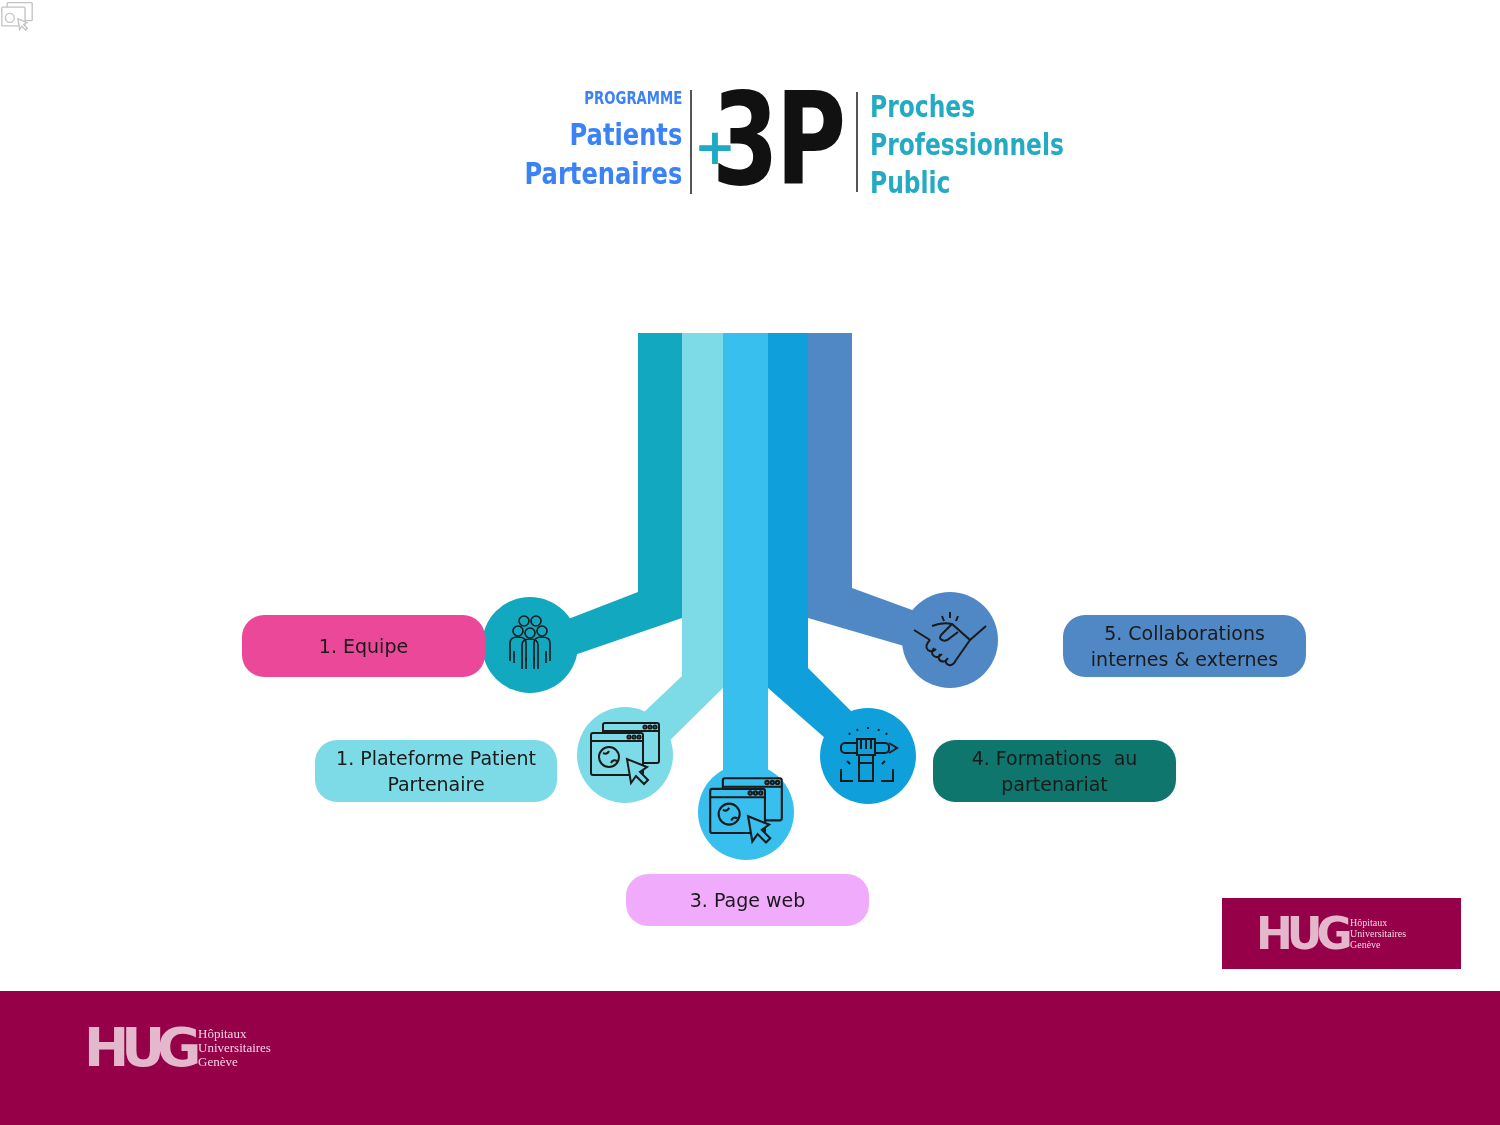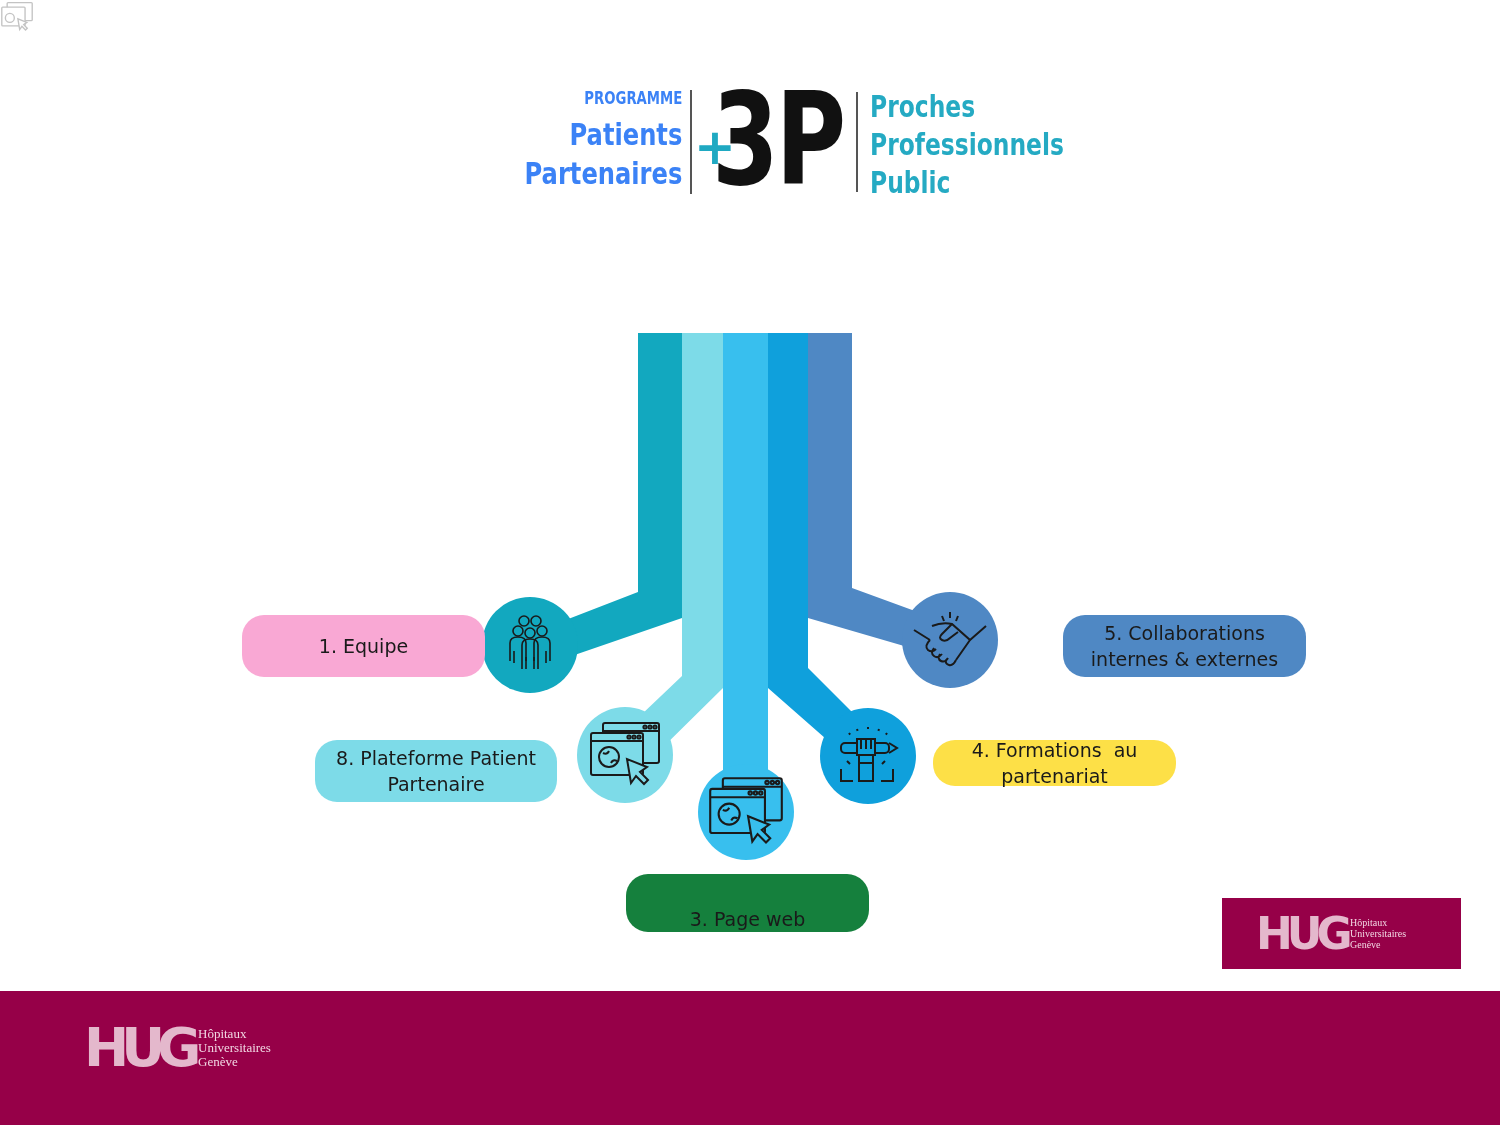--- a/index.html
+++ b/index.html
@@ -16,24 +16,24 @@
   .logo .plus { position: absolute; left: 164px; top: 38px; font-size: 50px; font-weight: bold; color: #1fa9c2; font-family: "DejaVu Sans", sans-serif; line-height: 1; }
   .logo .threep { position: absolute; left: 182px; top: -8px; font-size: 128px; font-weight: bold; color: #111; font-family: "DejaVu Sans", sans-serif; line-height: 1; transform: scaleX(0.75); transform-origin: left; letter-spacing: -4px; }
   .logo .vbar2 { position: absolute; left: 326px; top: 8px; width: 2px; height: 100px; background: #555; }
   .logo .right-col { position: absolute; left: 340px; top: 4px; font-family: "DejaVu Sans", sans-serif; font-weight: bold; color: #25aac3; font-size: 30px; line-height: 38px; transform: scaleX(0.78); transform-origin: left; white-space: nowrap; }
 
   
   .diagram { position: absolute; left: 0; top: 0; width: 1500px; height: 990px; }
   .diagram svg { position: absolute; left: 0; top: 0; }
 
   .pill { position: absolute; border-radius: 22px; display: flex; align-items: center; justify-content: center; text-align: center; color: #1a1a1a; font-family: "DejaVu Sans", sans-serif; font-size: 19px; line-height: 26px; }
-  .pill-1 { left: 242px; top: 615px; width: 243px; height: 62px; background: #f9a8d4; }
+  .pill-1 { left: 242px; top: 615px; width: 243px; height: 62px; background: #ec4899; }
   .pill-2 { left: 315px; top: 740px; width: 242px; height: 62px; background: #7ddbe8; }
-  .pill-3 { left: 626px; top: 874px; width: 243px; height: 58px; background: #15803d; align-items: flex-end; }
-  .pill-4 { left: 933px; top: 740px; width: 243px; height: 46px; background: #fde047; }
+  .pill-3 { left: 626px; top: 874px; width: 243px; height: 52px; background: #f0abfc; }
+  .pill-4 { left: 933px; top: 740px; width: 243px; height: 62px; background: #0f766e; }
   .pill-5 { left: 1019px; top: 615px; width: 243px; height: 62px; background: #4f88c4; margin-left: 44px; }
 
   .icon-circle { position: absolute; width: 96px; height: 96px; border-radius: 50%; display: flex; align-items: center; justify-content: center; }
   .icon-circle svg { position: static; }
 
   .faint-icon { position: absolute; left: 1281px; top: 397px; width: 34px; height: 34px; opacity: 0.35; }
 
   
   .hug-box { position: absolute; left: 1222px; top: 898px; width: 239px; height: 71px; background: #960048; display: flex; align-items: center; padding-left: 34px; }
   .hug-mark { position: relative; width: 84px; height: 38px; }
@@ -156,21 +156,21 @@
       <path d="M20 16 q10 -4 20 -2 L58 30 L44 50"></path>
       <path d="M40 14 L30 24 q-4 4 0 6 q4 2 8 -2 L46 22"></path>
       <path d="M18 30 q-6 6 -2 10 q4 3 8 -1 M22 38 q-4 5 0 8 q4 3 8 -2 M28 44 q-3 5 1 7 q4 2 7 -3 M34 50 q-1 4 3 5 q4 1 7 -5"></path>
     </svg>
   </div>
 
   <div class="pill pill-1">
     <span>1. Equipe</span>
   </div>
   <div class="pill pill-2">
-    <span style="display:block; width:200px;">8. Plateforme Patient Partenaire</span>
+    <span style="display:block; width:200px;">1. Plateforme Patient Partenaire</span>
   </div>
   <div class="pill pill-3">
     <span>3. Page web</span>
   </div>
   <div class="pill pill-4">
     <span style="display:block; width:190px; white-space:pre-wrap;">4. Formations  au partenariat</span>
   </div>
   <div class="pill pill-5">
     <span style="display:block; width:210px;">5. Collaborations internes &amp; externes</span>
   </div>

